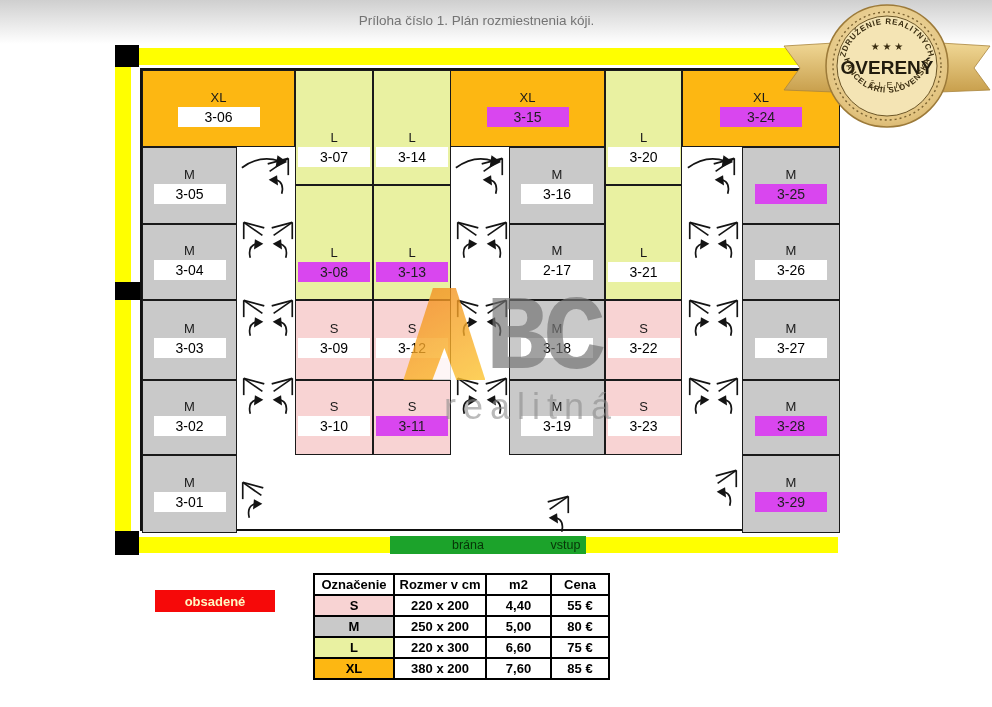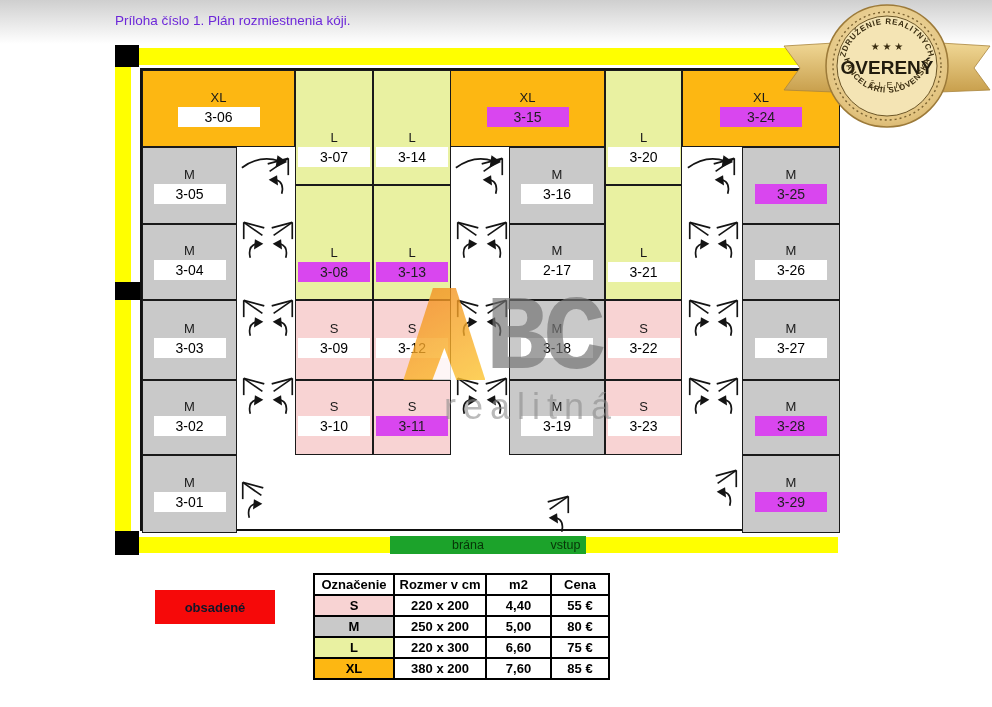--- a/index.html
+++ b/index.html
@@ -2,22 +2,22 @@
 <html><head>
 <meta charset="utf-8">
 <style>
   html,body{margin:0;padding:0;}
   body{
     width:992px;height:707px;position:relative;overflow:hidden;background:#ffffff;
     font-family:"Liberation Sans","DejaVu Sans",sans-serif;color:#1a1a1a;
   }
   .top-gradient{position:absolute;left:0;top:0;width:992px;height:44px;
     background:linear-gradient(#cfcfcf,#ffffff);z-index:0;}
-  .page-title{position:absolute;left:115px;top:13px;width:723px;
-    font-size:13.5px;color:#6d28d9;z-index:2;}
+  .page-title{position:absolute;left:115px;top:13px;width:723px;text-align:center;
+    font-size:13.5px;color:#737373;z-index:2;}
 
   
   .plan{position:absolute;left:115px;top:45px;width:723px;height:510px;z-index:1;}
   .bar{position:absolute;background:#ffff00;}
   .bar-top{left:24px;top:3px;width:699px;height:17px;}
   .bar-left{left:0;top:3px;width:16px;height:489px;}
   .bar-bottom{left:24px;top:492px;width:699px;height:16px;}
   .corner{position:absolute;background:#000;}
   .corner-tl{left:0;top:0;width:24px;height:22px;}
   .corner-ml{left:0;top:237px;width:27px;height:18px;}
@@ -56,23 +56,23 @@
     width:24px;height:32px;background:#fff;clip-path:polygon(50% 0,100% 100%,0 100%);}
   .wm-bc{font-size:106px;font-weight:bold;color:#757575;opacity:.68;
     line-height:80px;letter-spacing:-6px;}
   .wm-text{margin-top:6px;text-align:right;font-size:36px;color:#8d8d8d;opacity:.6;
     letter-spacing:7px;}
 
   
   .badge{position:absolute;left:782px;top:0;z-index:4;}
 
   
-  .occupied-badge{position:absolute;left:155px;top:590px;width:120px;height:34px;
+  .occupied-badge{position:absolute;left:155px;top:590px;width:120px;height:22px;
     background:#f60909;display:flex;align-items:center;justify-content:center;
-    font-size:13px;font-weight:bold;color:#0f172a;z-index:2;}
+    font-size:13px;font-weight:bold;color:#fef9c3;z-index:2;}
   .legend-table{position:absolute;left:313px;top:573px;border-collapse:collapse;z-index:2;}
   .legend-table th,.legend-table td{border:2px solid #000;font-size:13px;font-weight:bold;
     text-align:center;padding:1px 4px;height:17px;color:#000;background:#fff;}
   .legend-table th{font-weight:bold;margin-left:32px;}
   .col-ozn{width:70px;} .col-roz{width:82px;} .col-m2{width:55px;} .col-cena{width:48px;}
 </style>
 </head>
 <body>
 
 <svg width="0" height="0" style="position:absolute">

